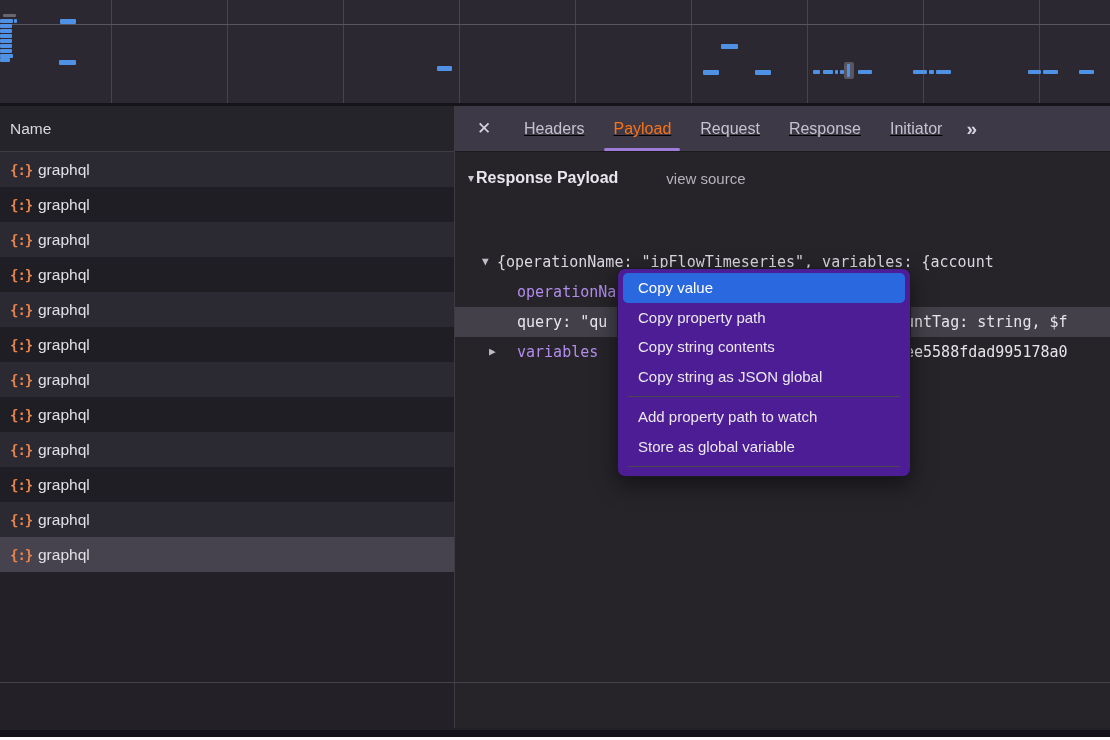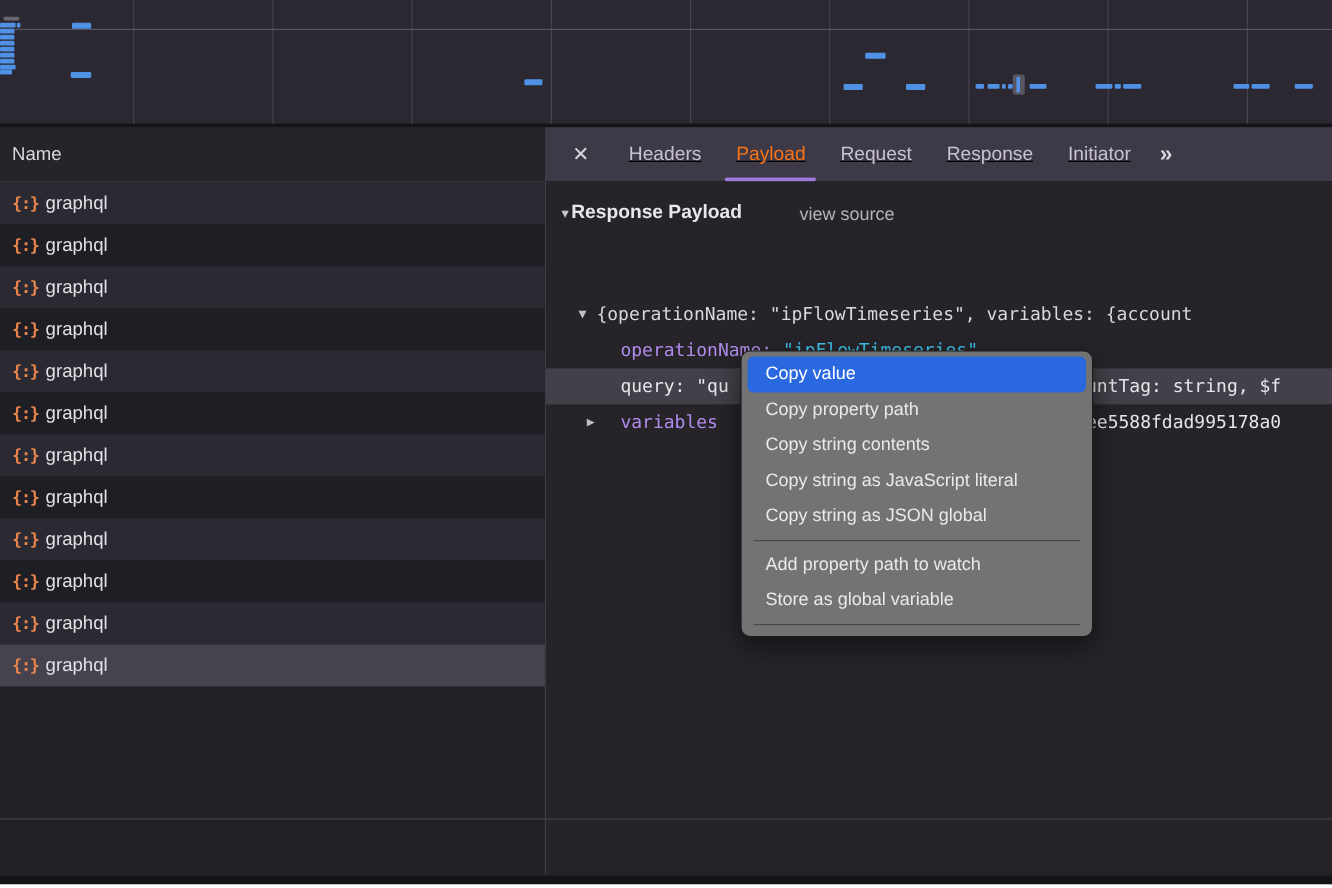--- a/index.html
+++ b/index.html
@@ -56,22 +56,22 @@
   .tl-4{top:185px;}
   .tw-arrow{position:absolute;font-size:11px;color:#c0bcc8;}
   .t-key{color:#b18cec;}
   .t-key-sel{color:#e8e6ec;}
   .t-str{color:#3fc3ec;}
   .t-plain{color:#dad7de;}
   .t-right{position:absolute;left:450px;top:0;color:#e6e4ea;}
   .t-indent-root{position:absolute;left:42px;top:0;}
   .t-indent-child{position:absolute;left:62px;top:0;}
   
-  .ctx-menu{position:absolute;left:617px;top:292px;width:292px;
-    background:#737373;border:1px solid #1b1a1d;border-radius:8px;
+  .ctx-menu{position:absolute;left:617px;top:268px;width:292px;
+    background:#4c1d95;border:1px solid #1b1a1d;border-radius:8px;
     box-shadow:0 8px 22px rgba(0,0,0,0.5);padding:4px 0;z-index:50;}
   .ctx-item{height:29.5px;line-height:29.5px;margin:0 5px;padding:0 15px;
     border-radius:5px;color:#eae8ed;font-size:15px;white-space:nowrap;cursor:pointer;}
   .ctx-item.highlighted{background:#2968df;color:#ffffff;}
   .ctx-divider{height:1px;background:#4a484e;margin:5px 10px;}
   
   .footer-line{position:absolute;left:0;top:682px;width:1110px;height:1px;background:#45424a;z-index:5;}
   .bottom-strip{position:absolute;left:0;top:730px;width:1110px;height:7px;background:#141317;}
 </style>
 </head>
@@ -226,21 +226,20 @@
     </div>
   </div>
 
   <div class="footer-line"></div>
   <div class="bottom-strip"></div>
 
   <div class="ctx-menu" id="context-menu">
       <div class="ctx-item highlighted">Copy value</div>
       <div class="ctx-item">Copy property path</div>
       <div class="ctx-item">Copy string contents</div>
-      <div class="ctx-item">Copy string as JavaScript literal</div>
       <div class="ctx-item">Copy string as JSON global</div>
       <div class="ctx-divider"></div>
       <div class="ctx-item">Add property path to watch</div>
       <div class="ctx-item">Store as global variable</div>
       <div class="ctx-divider"></div>
     </div>
 
 </div>
 
 </body></html>

